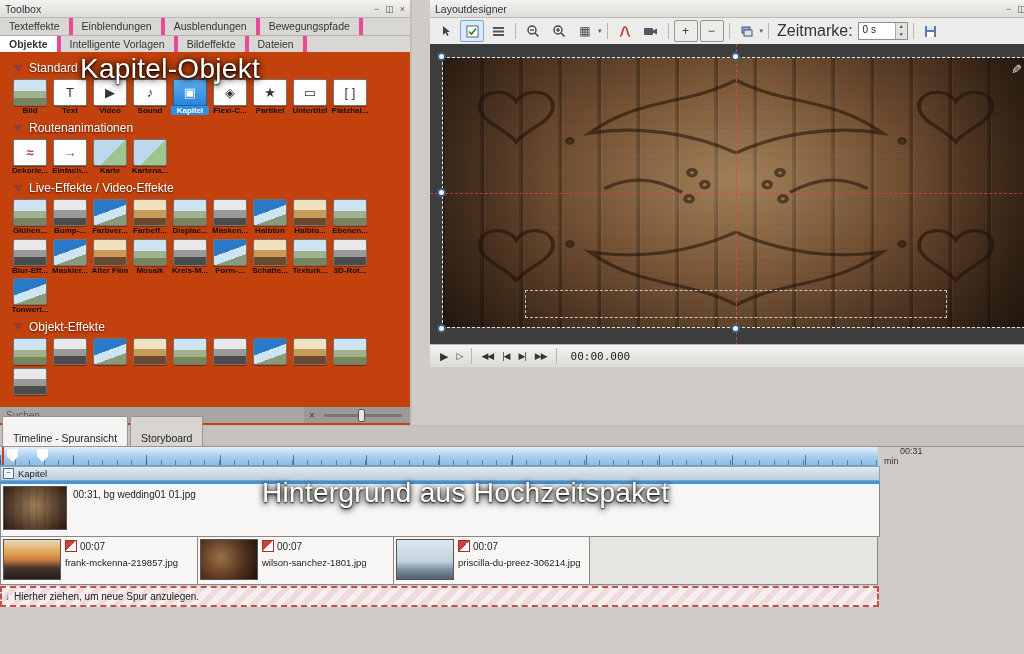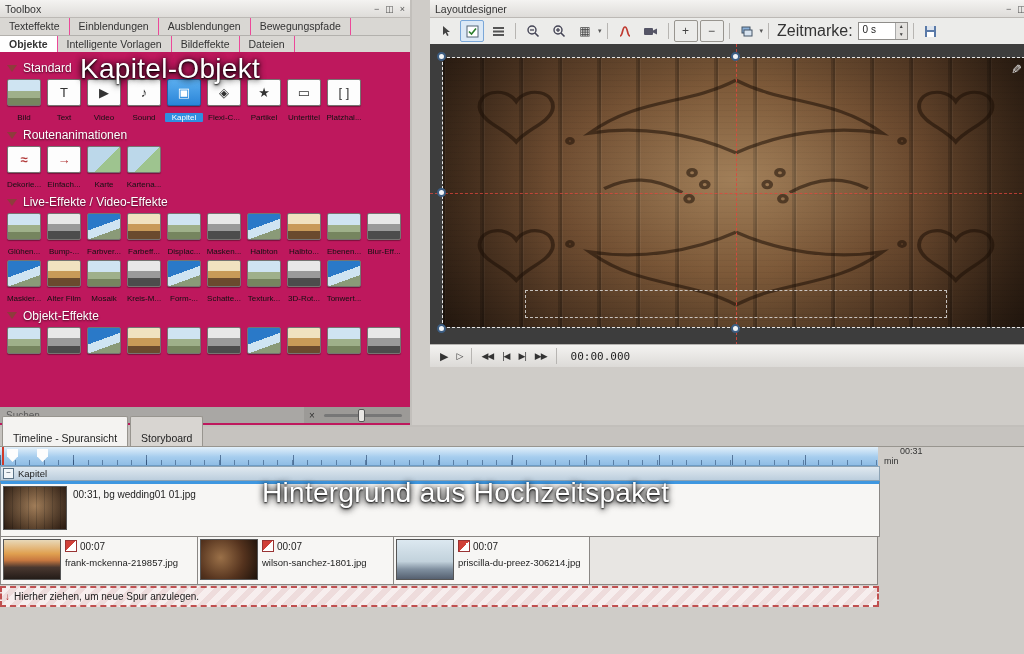--- a/index.html
+++ b/index.html
@@ -6,39 +6,39 @@
   body{width:1024px;height:654px;position:relative;overflow:hidden;
        font-family:"Liberation Sans",sans-serif;background:#cfccc8;color:#222;
        -webkit-font-smoothing:antialiased;}
   .titlebar{height:17px;background:linear-gradient(#f4f3f1,#dedcd9);border-bottom:1px solid #bcb9b5;
             display:flex;align-items:center;justify-content:space-between;padding:0 5px;font-size:10.5px;color:#333;}
   .tb-icons{display:flex;gap:6px;font-size:9px;color:#555;}
   .tb-icons span{cursor:default;}
   
   #toolbox{position:absolute;left:0;top:0;width:410px;height:425px;background:#ececea;}
   .tabrow{display:flex;background:#d9d7d3;border-bottom:1px solid #b3b1ad;height:17px;}
-  .tab{padding:2px 9px 0 9px;font-size:10.5px;border-right:1px solid #ec4899;color:#333;white-space:nowrap;}
+  .tab{padding:2px 9px 0 9px;font-size:10.5px;border-right:4px solid #ec4899;color:#333;white-space:nowrap;}
   .tab.active{background:#fff;font-weight:bold;}
   .tabfill{flex:1;}
-  #tb-content{position:absolute;top:52px;left:0;right:0;bottom:0;background:#be185d;overflow:hidden;padding:3px 5px;}
+  #tb-content{position:absolute;top:52px;left:0;right:0;bottom:0;background:#c2410c;overflow:hidden;padding:3px 11px;}
   .sec-h{display:flex;align-items:center;gap:6px;margin:6px 0 4px 2px;}
   .tri{width:0;height:0;border-left:5px solid transparent;border-right:5px solid transparent;border-top:7px solid #8e3c3c;}
   .sec-t{color:#fff;font-size:12px;text-shadow:0 1px 2px rgba(0,0,0,.65);}
   .items{display:flex;flex-wrap:wrap;gap:3px 2px;margin-bottom:6px;}
   .item{width:38px;text-align:center;cursor:pointer;}
   .ib{display:flex;align-items:center;justify-content:center;width:32px;height:25px;margin:0 auto;
       background:#fdfdfd;border:1px solid #767472;border-radius:2px;box-shadow:0 1px 1px rgba(0,0,0,.35);
       font-size:13px;color:#333;overflow:hidden;}
   .ib i{font-style:normal;line-height:1;}
   .ib.photo{background:linear-gradient(180deg,#cfe4f2 0 45%,#9fb08a 45% 72%,#76855f 72% 100%);}
   .ib.map{background:linear-gradient(135deg,#bcd8ea 0 55%,#9ec48f 55% 100%);}
   .items .item:nth-child(4n+2) .ib.photo{background:linear-gradient(180deg,#e8e8e8 0 40%,#9a9a9a 40% 70%,#4c4c4c 70%);}
   .items .item:nth-child(4n+3) .ib.photo{background:linear-gradient(160deg,#2a79c8 0 45%,#cfe4f2 45% 70%,#8a9a78 70%);}
   .items .item:nth-child(4n) .ib.photo{background:linear-gradient(180deg,#f0e2c0 0 40%,#c89a58 40% 70%,#6a4a2e 70%);}
-  .lbl{display:block;font-size:8px;color:#111;margin-top:7px;line-height:1.15;white-space:nowrap;overflow:hidden;}
+  .lbl{display:block;font-size:8px;color:#111;margin-top:0;line-height:1.15;white-space:nowrap;overflow:hidden;font-weight:bold;}
   .item.sel .ib{background:linear-gradient(#5aaef0,#2b85d8);border-color:#1c64a8;color:#fff;}
   .item.sel .lbl{background:#2f8fe0;color:#fff;border-radius:1px;}
   .red-glyph i{color:#b23a3a;font-weight:bold;}
   #searchbar{position:absolute;left:0;right:0;bottom:2px;height:16px;background:#9c9a97;display:flex;align-items:center;}
   #search-input{flex:1;height:100%;border:0;background:#aebot;background:#a9a7a4;font-size:10px;padding:0 6px;color:#222;outline:none;font-family:"Liberation Sans",sans-serif;}
   #search-input::placeholder{color:#5a5a5a;}
   .sb-x{width:16px;text-align:center;font-size:10px;color:#333;cursor:pointer;}
   .slider{width:78px;display:flex;align-items:center;margin:0 8px 0 4px;position:relative;}
   .slider .track{flex:1;height:3px;background:#777;border-radius:2px;}
   .slider .handle{position:absolute;left:34px;top:-5px;width:7px;height:13px;background:#e8e6e3;border:1px solid #555;border-radius:2px;}

